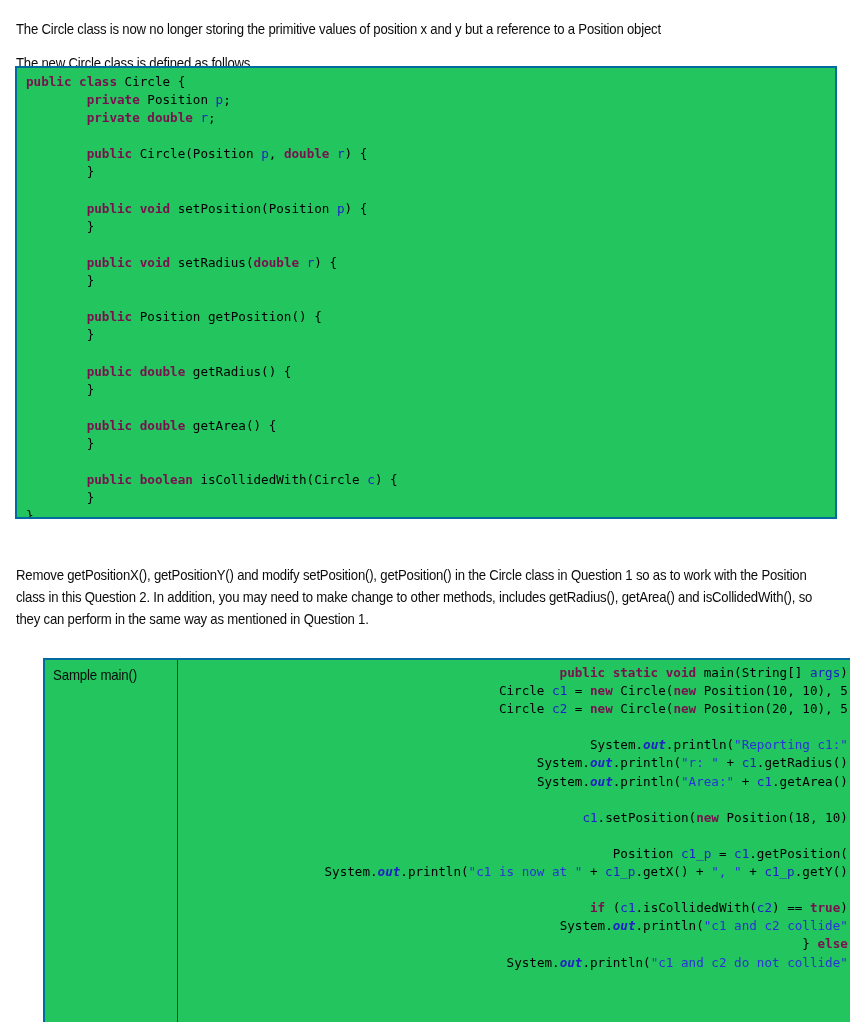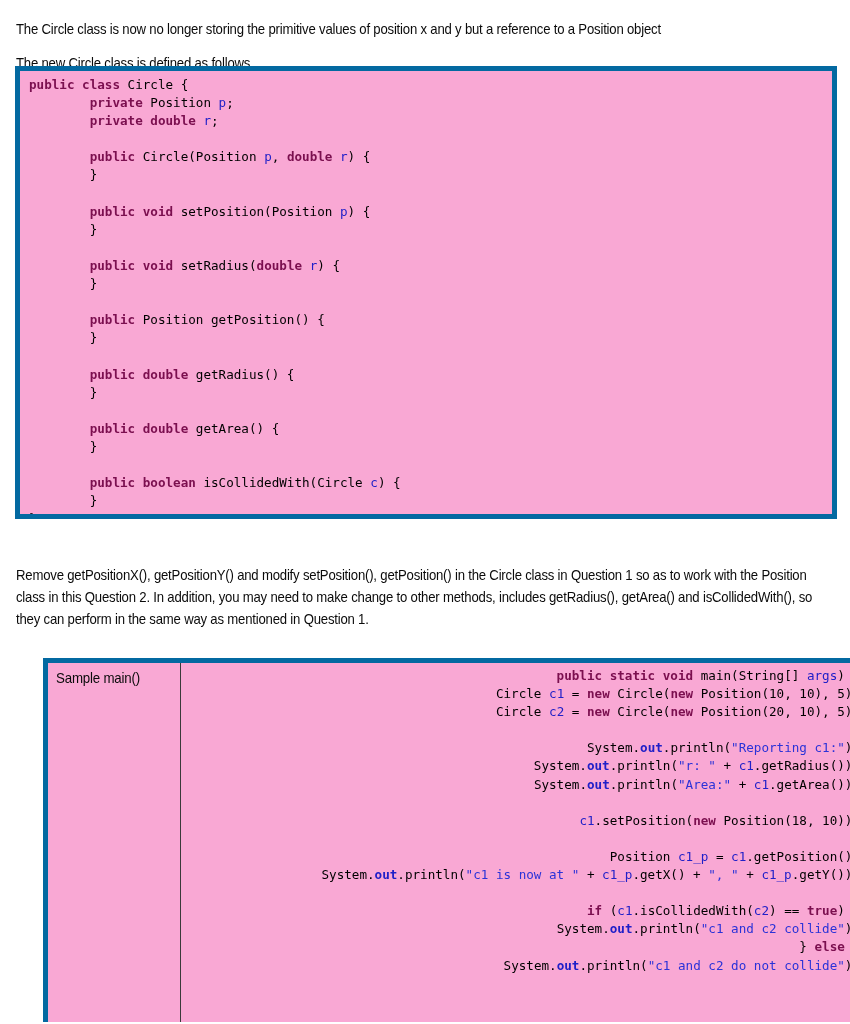--- a/index.html
+++ b/index.html
@@ -50,22 +50,22 @@
     position: absolute;
     left: 16px;
     top: 550px;
     width: 890px;
   }
 
   
   .codebox {
     position: absolute;
     box-sizing: border-box;
-    border: 5px solid #0369a1;
-    background: #f9a8d4;
+    border: 2px solid #0369a1;
+    background: #22c55e;
     overflow: hidden;
   }
   #class-box {
     left: 15px;
     top: 66px;
     width: 822px;
     height: 453px;
   }
   #main-table {
     left: 15px;
@@ -109,21 +109,21 @@
     letter-spacing: 0px;
   }
   #class-box .code {
     padding: 5px 0 0 9px;
   }
 
   
   .kw   { color: #7b0f4f; font-weight: bold; }
   .var  { color: #2020c8; }
   .str  { color: #2a32d8; }
-  .fld  { color: #2020c8; font-weight: bold; }
+  .fld  { color: #2020c8; font-style: italic; font-weight: bold; }
   .pl   { color: #000000; }
 
   .blank { display: block; height: 18.1px; }
 </style>
 </head>
 <body>
 
 <div class="page">
 
   <p class="prose intro-1">The Circle class is now no longer storing the primitive values of position x and y but a reference to a Position object</p>

